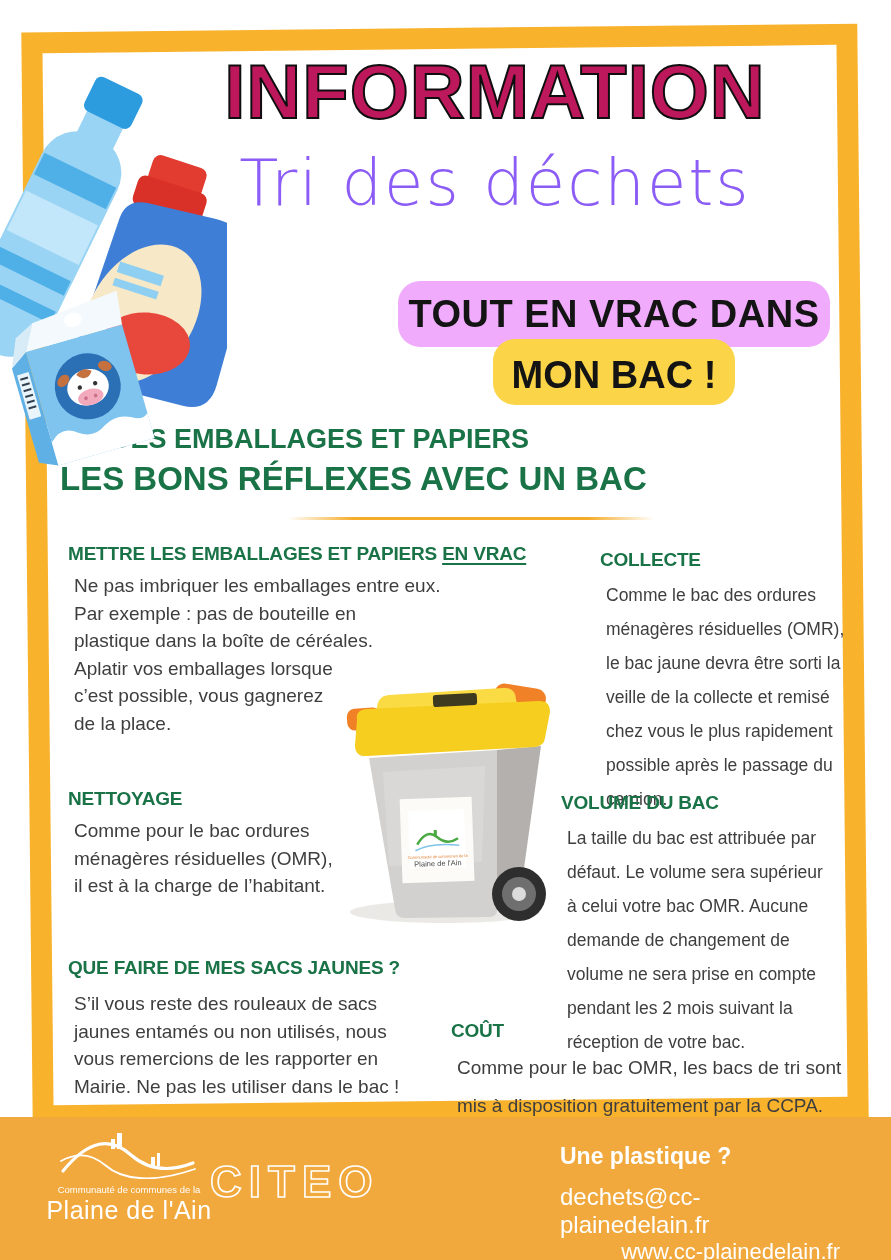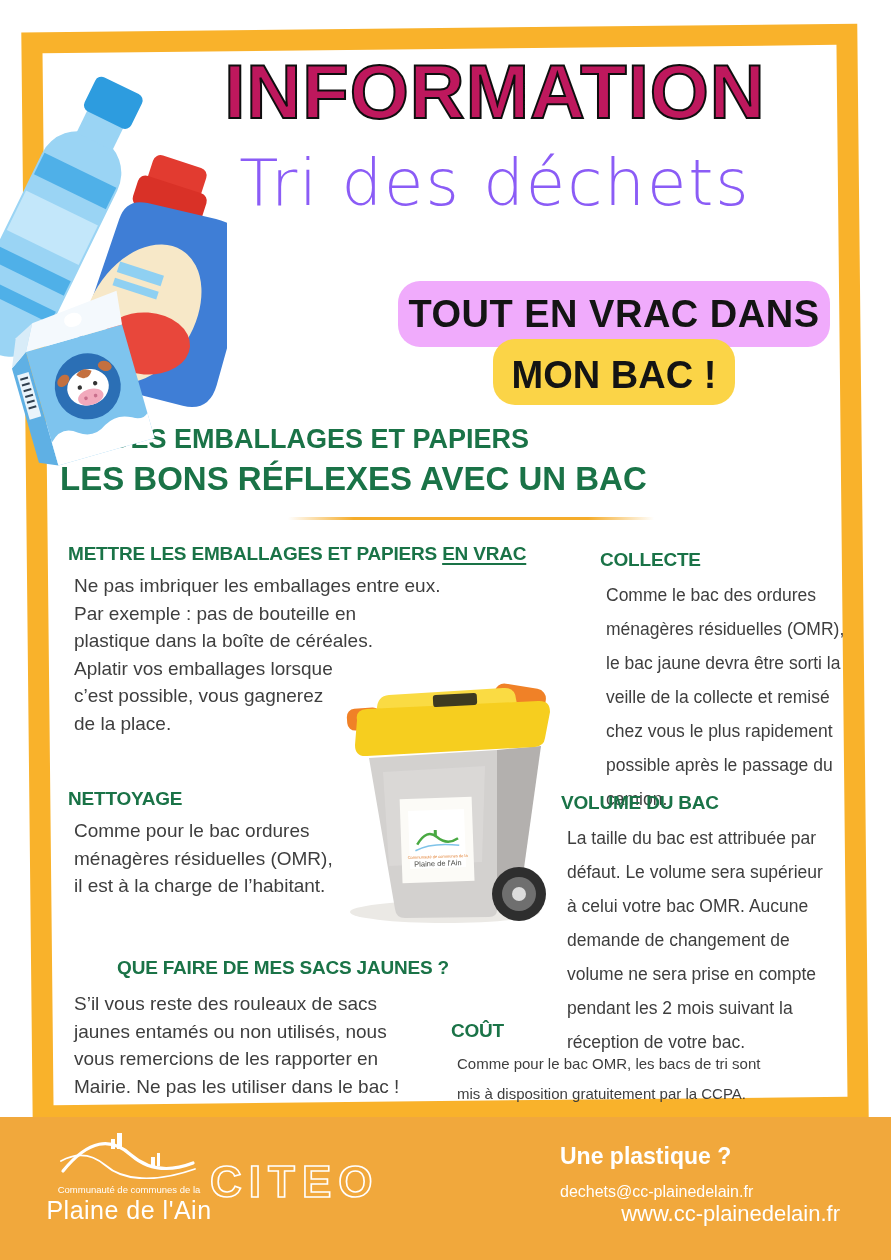--- a/index.html
+++ b/index.html
@@ -37,44 +37,44 @@
     position:absolute; top:517px; left:288px; width:366px; height:3px;
     background:linear-gradient(90deg, rgba(245,172,42,0), #F5AC2A 18%, #F5AC2A 82%, rgba(245,172,42,0));
   }
   .sec { position:absolute; }
   .sec h3 { margin:0 0 7px; font-size:19px; font-weight:800; color:#1A7347; letter-spacing:-0.2px; }
   .sec p  { margin:6px; font-size:19px; line-height:27.5px; color:#3E3E3E; white-space:pre-line; }
   .sec h3 .u { text-decoration:underline; text-underline-offset:3px; text-decoration-thickness:2px; }
   #sec-vrac      { top:543px; left:68px;  width:460px; }
   #sec-nettoyage { top:788px; left:68px;  width:360px; }
   #sec-sacs      { top:957px; left:68px;  width:430px; }
-  #sec-sacs h3   { margin-bottom:11px;text-align:center; }
+  #sec-sacs h3   { margin-bottom:11px; }
   #sec-collecte  { top:549px; left:600px; width:292px; }
   #sec-volume    { top:792px; left:561px; width:305px; }
   #sec-cout      { top:1020px; left:451px; width:410px; }
   .rcol p { font-size:17.5px; line-height:34px; }
-  #sec-cout p { font-size:15px; line-height:30px; }
+  #sec-cout p { font-size:19px; line-height:38px; }
   .bin-svg  { position:absolute; left:345px; top:660px; }
   .pack-svg { position:absolute; left:-8px; top:58px; }
   .footer {
     position:absolute; left:0; top:1117px; width:891px; height:143px; background:#F1A83C; color:#fff;
   }
   .org { position:absolute; left:44px; top:14px; width:170px; text-align:center; }
   .org-small { font-size:9.5px; margin-top:1px; }
   .org-large { font-size:25px; margin-top:1px; letter-spacing:.5px; }
   .citeo {
     position:absolute; left:210px; top:40px; font-size:44px; font-weight:700;
     letter-spacing:7px; color:#fff;
   }
   @supports (-webkit-text-stroke: 1px #fff) {
     .citeo { color:transparent; -webkit-text-stroke:1.6px #fff; }
   }
   .contact { position:absolute; left:560px; top:26px; width:280px; }
   .contact .q { font-size:23px; font-weight:bold; margin-bottom:13px; }
-  .contact .e { font-size:16px; }
+  .contact .e { font-size:24px; }
   .contact .w { font-size:22px; text-align:right; }
 </style>
 </head>
 <body>
 
 <div id="poster">
 
   <div class="frame"></div>
 
   <div class="title">INFORMATION</div>

